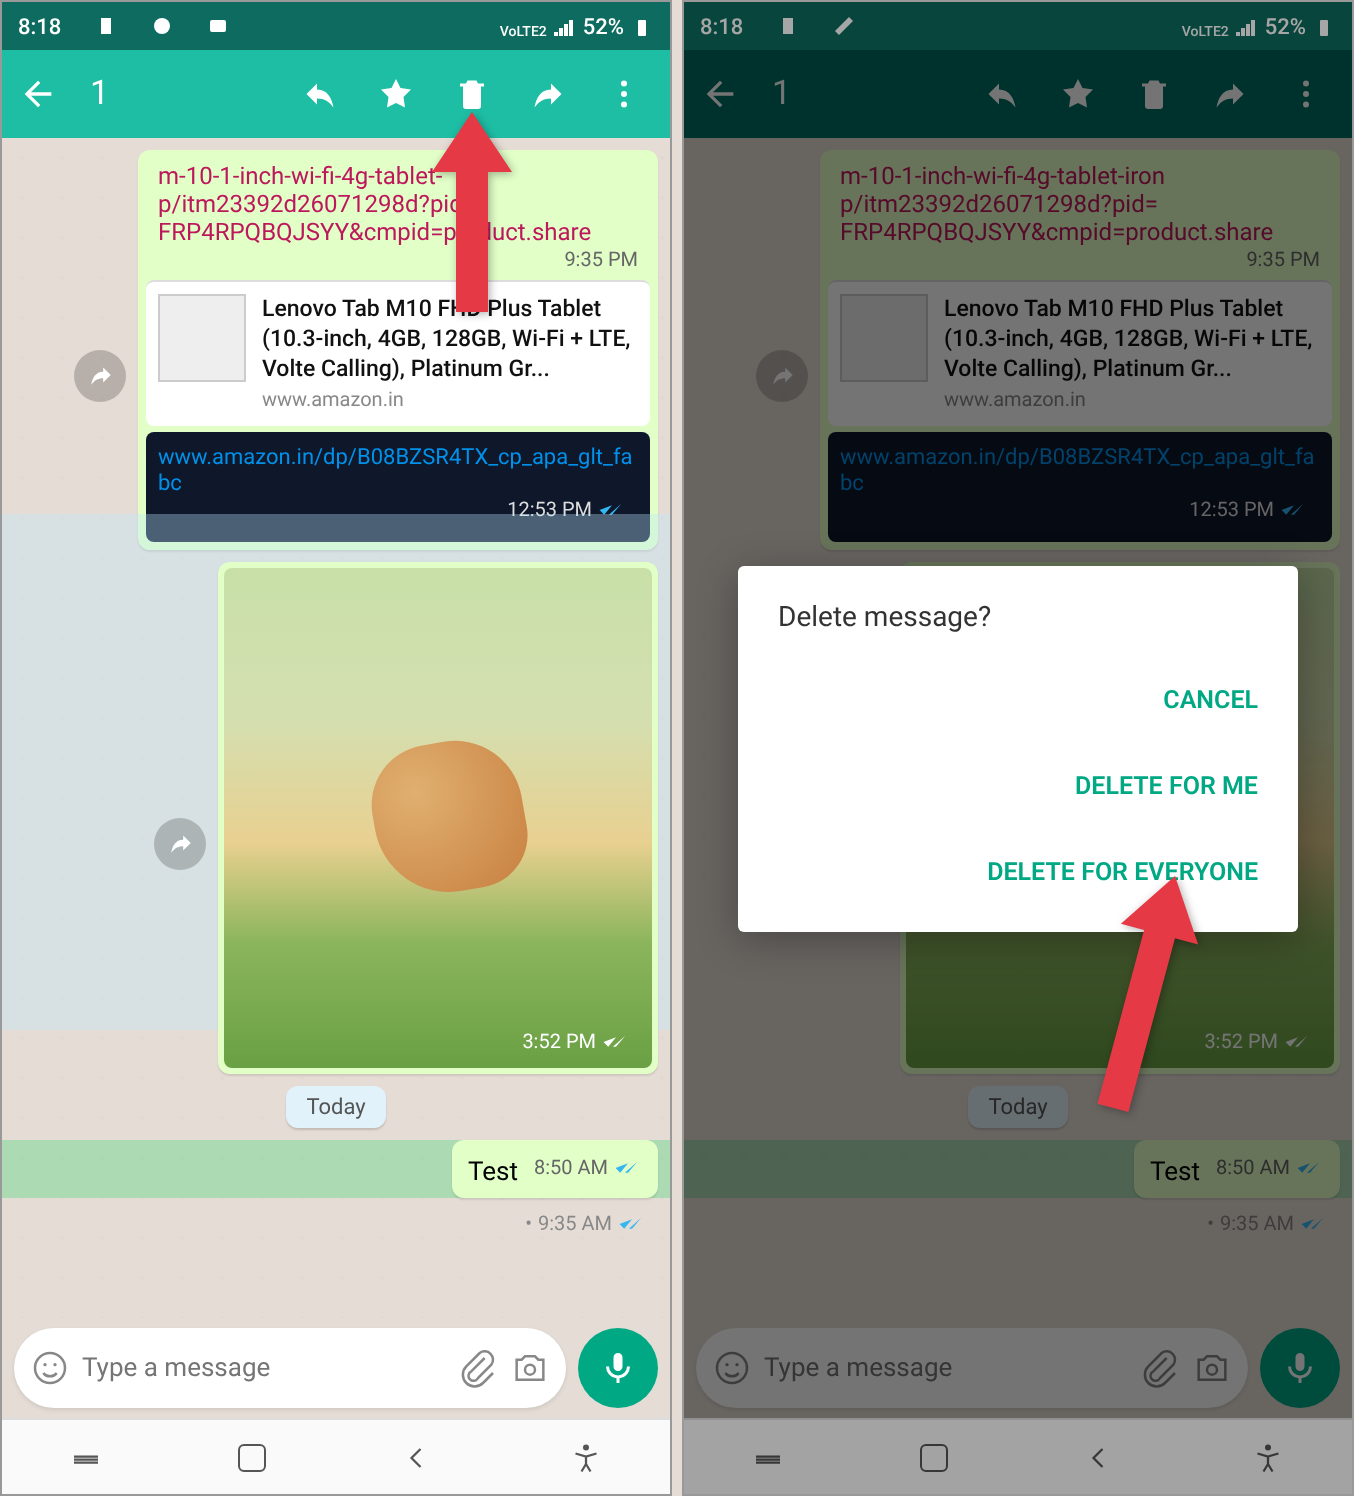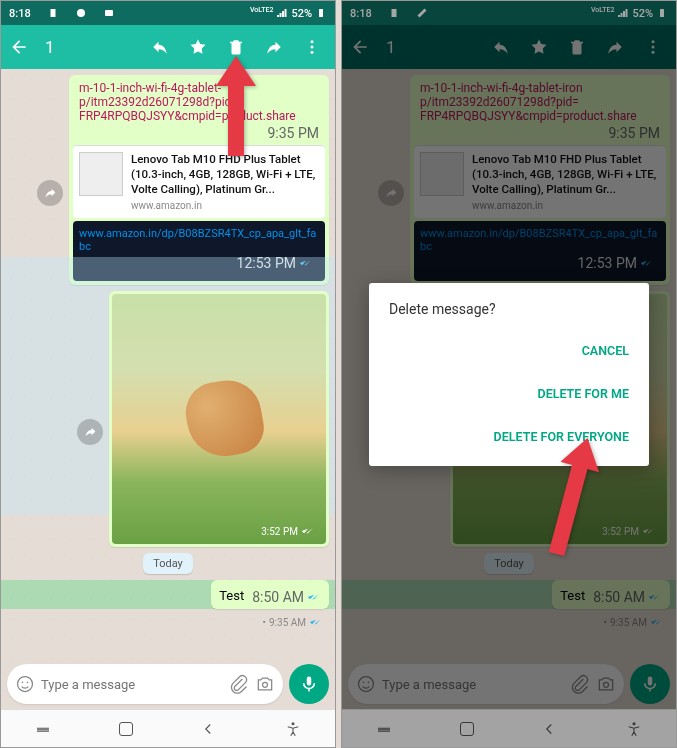--- a/index.html
+++ b/index.html
@@ -1,31 +1,31 @@
 <!DOCTYPE html>
 <html><head>
 <meta charset="utf-8">
 <style>
 *{margin:0;padding:0;box-sizing:border-box;font-family:Roboto,Arial,sans-serif}
 body{display:flex;gap:5px;background:#e5ddd5;width:677px;height:748px}
 .phone{width:336px;height:748px;position:relative;background:#e5ddd5;display:flex;flex-direction:column;border:1px solid #999}
 .status-bar{height:24px;background:#0d6b5f;color:#fff;display:flex;align-items:center;justify-content:space-between;padding:0 8px;font-size:11px;font-weight:500}
 .status-bar .left{display:flex;align-items:flex-start;gap:16px}
-.status-bar .right{display:flex;align-items:flex-start;gap:3px}
+.status-bar .right{display:flex;align-items:flex-end;gap:3px}
 .status-bar svg{width:12px;height:12px;fill:#fff}
 .action-bar{height:44px;background:#1ebea5;display:flex;align-items:center;padding:0 8px;gap:8px}
 .action-bar.dim{background:#007063}
 .action-bar .count{color:#fff;font-size:17px;margin-left:8px;flex:1}
 .action-bar .icons{display:flex;gap:20px;padding-right:6px}
 .action-bar .icons svg{width:18px;height:18px;fill:#fff}
 .chat-bg{flex:1;background:#e5ddd5;background-image:radial-gradient(circle,rgba(0,0,0,0.02) 1px,transparent 1px);background-size:20px 20px;padding:6px;overflow:hidden;position:relative}
 .msg{max-width:260px;margin-left:auto;margin-bottom:6px;background:#e1ffc7;border-radius:6px;position:relative;box-shadow:0 1px 1px rgba(0,0,0,0.1)}
 .msg.link{padding:4px}
 .msg.link .url{color:#be185d;font-size:12px;word-break:break-all;padding:2px 6px 0}
-.msg .time{font-size:14px;color:#666;text-align:right;padding:2px 6px 4px;display:flex;justify-content:flex-end;align-items:center;gap:3px}
+.msg .time{font-size:10px;color:#666;text-align:right;padding:2px 6px 4px;display:flex;justify-content:flex-end;align-items:center;gap:3px}
 .preview{background:#fff;border-radius:4px;display:flex;align-items:flex-start;padding:6px;gap:8px;border-top:1px solid #ddd}
 .preview .thumb{width:44px;height:44px;background:#eee;border:1px solid #ccc;flex-shrink:0}
 .preview .info{font-size:11.5px;line-height:1.3;overflow:hidden}
 .preview .title{font-weight:500;color:#111}
 .preview .site{color:#888;font-size:10px;margin-top:2px}
 .card-dark{background:#0f172a;border-radius:4px;padding:6px;color:#fff}
 .amazon-link{color:#0091ea;font-size:11px;word-break:break-all}
 .card-dark .time{color:#ccc}
 .msg.img{padding:3px;width:220px}
 .msg.img .photo{width:100%;height:250px;border-radius:4px;background:linear-gradient(180deg,#c8e0a8 0%,#d4dfb0 30%,#e8d090 55%,#8bb55c 75%,#6aa044 100%);position:relative}

